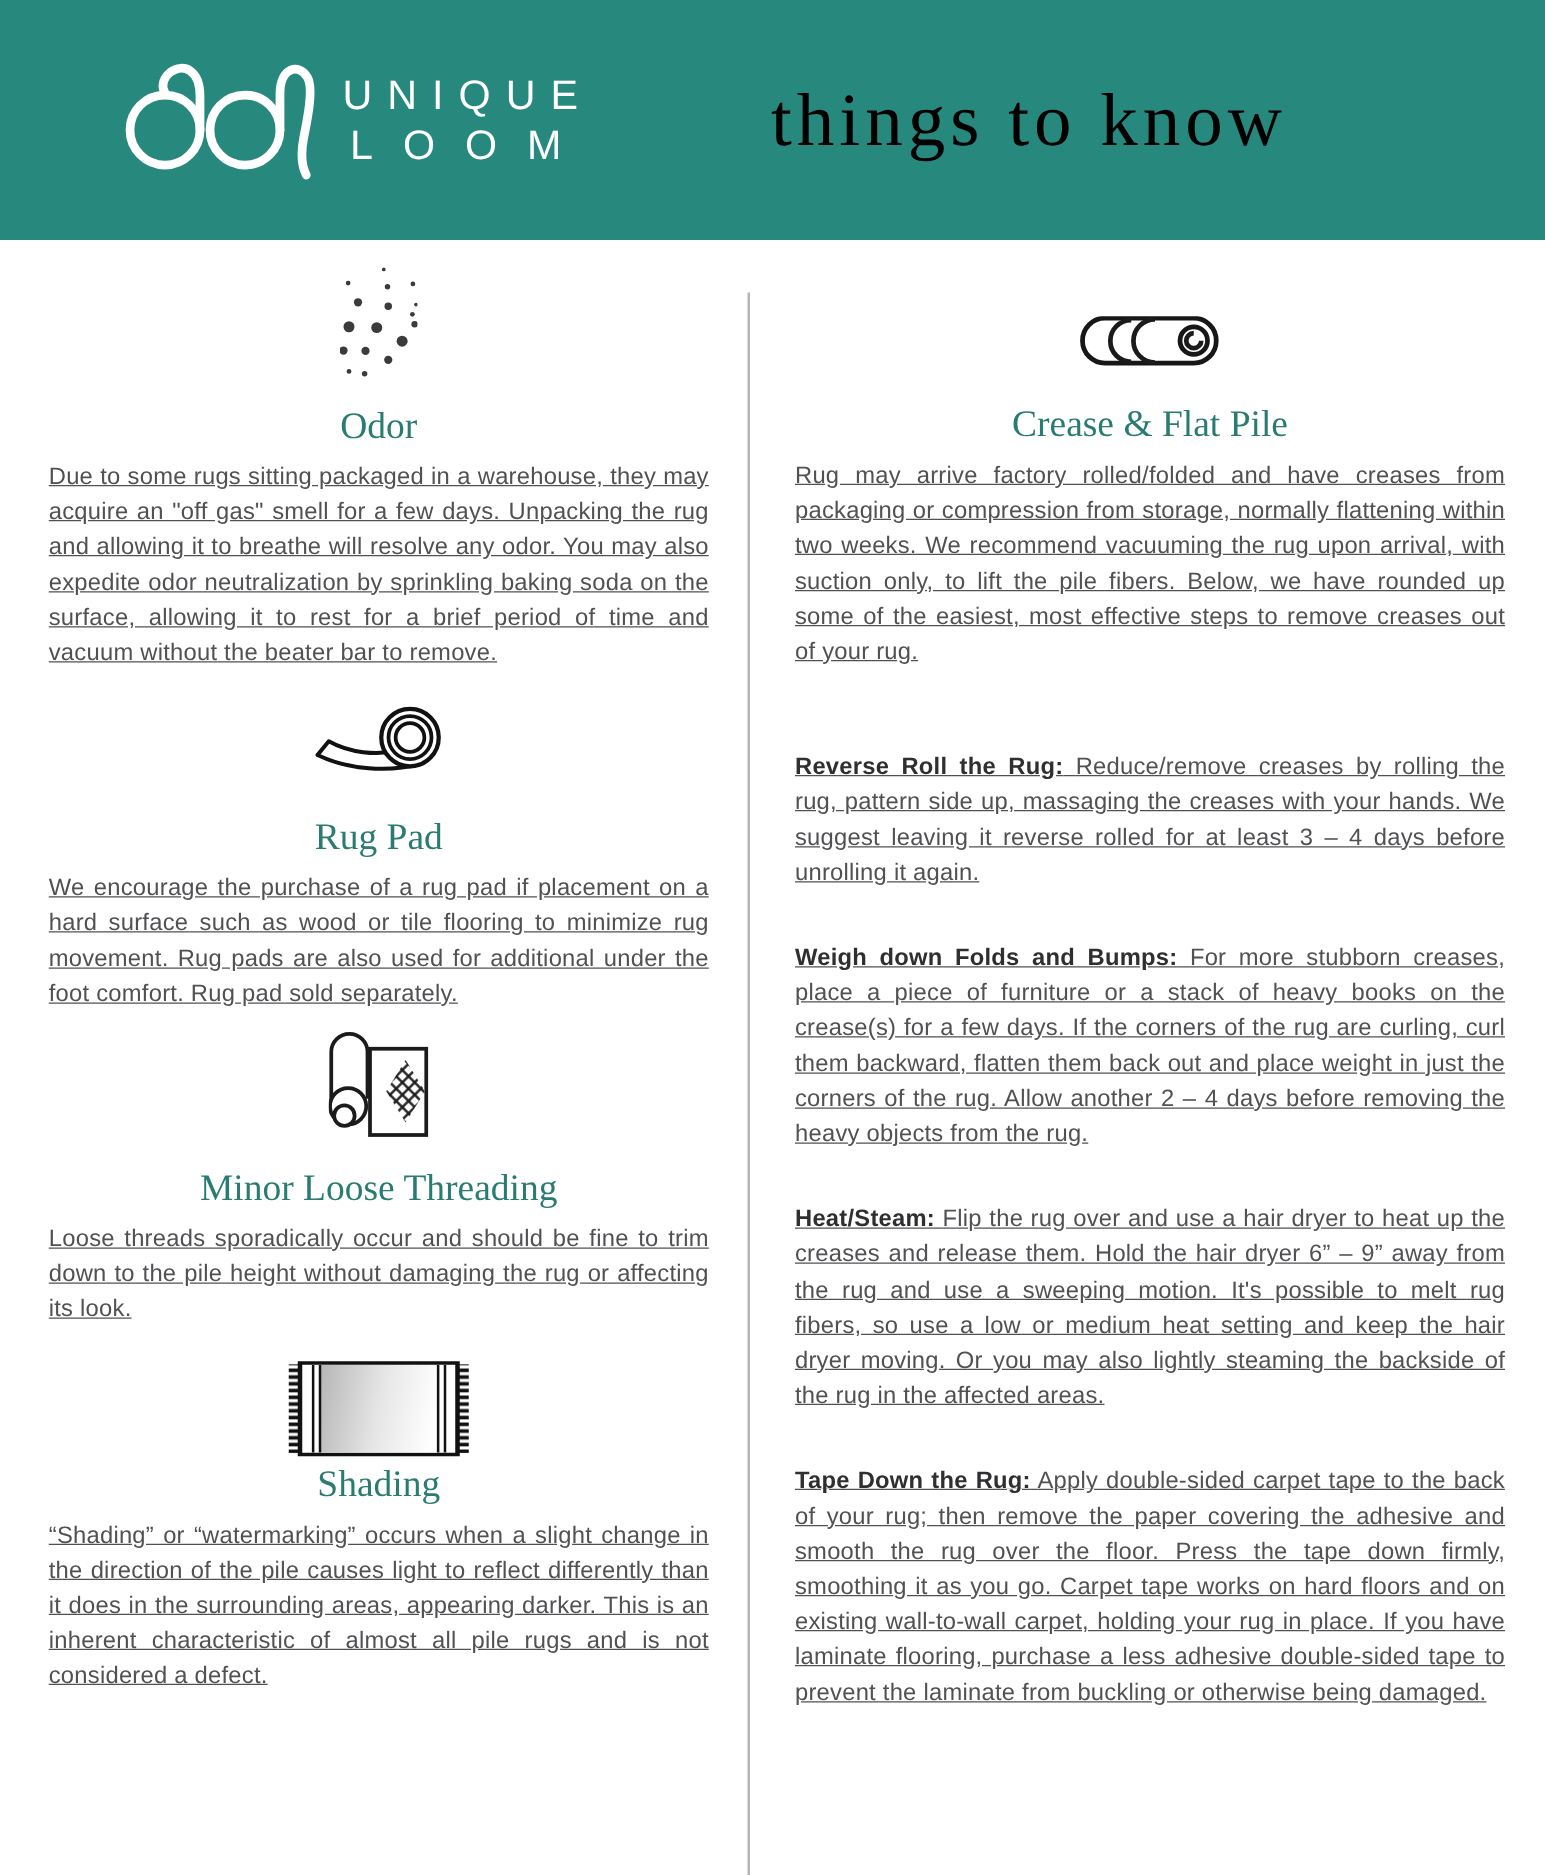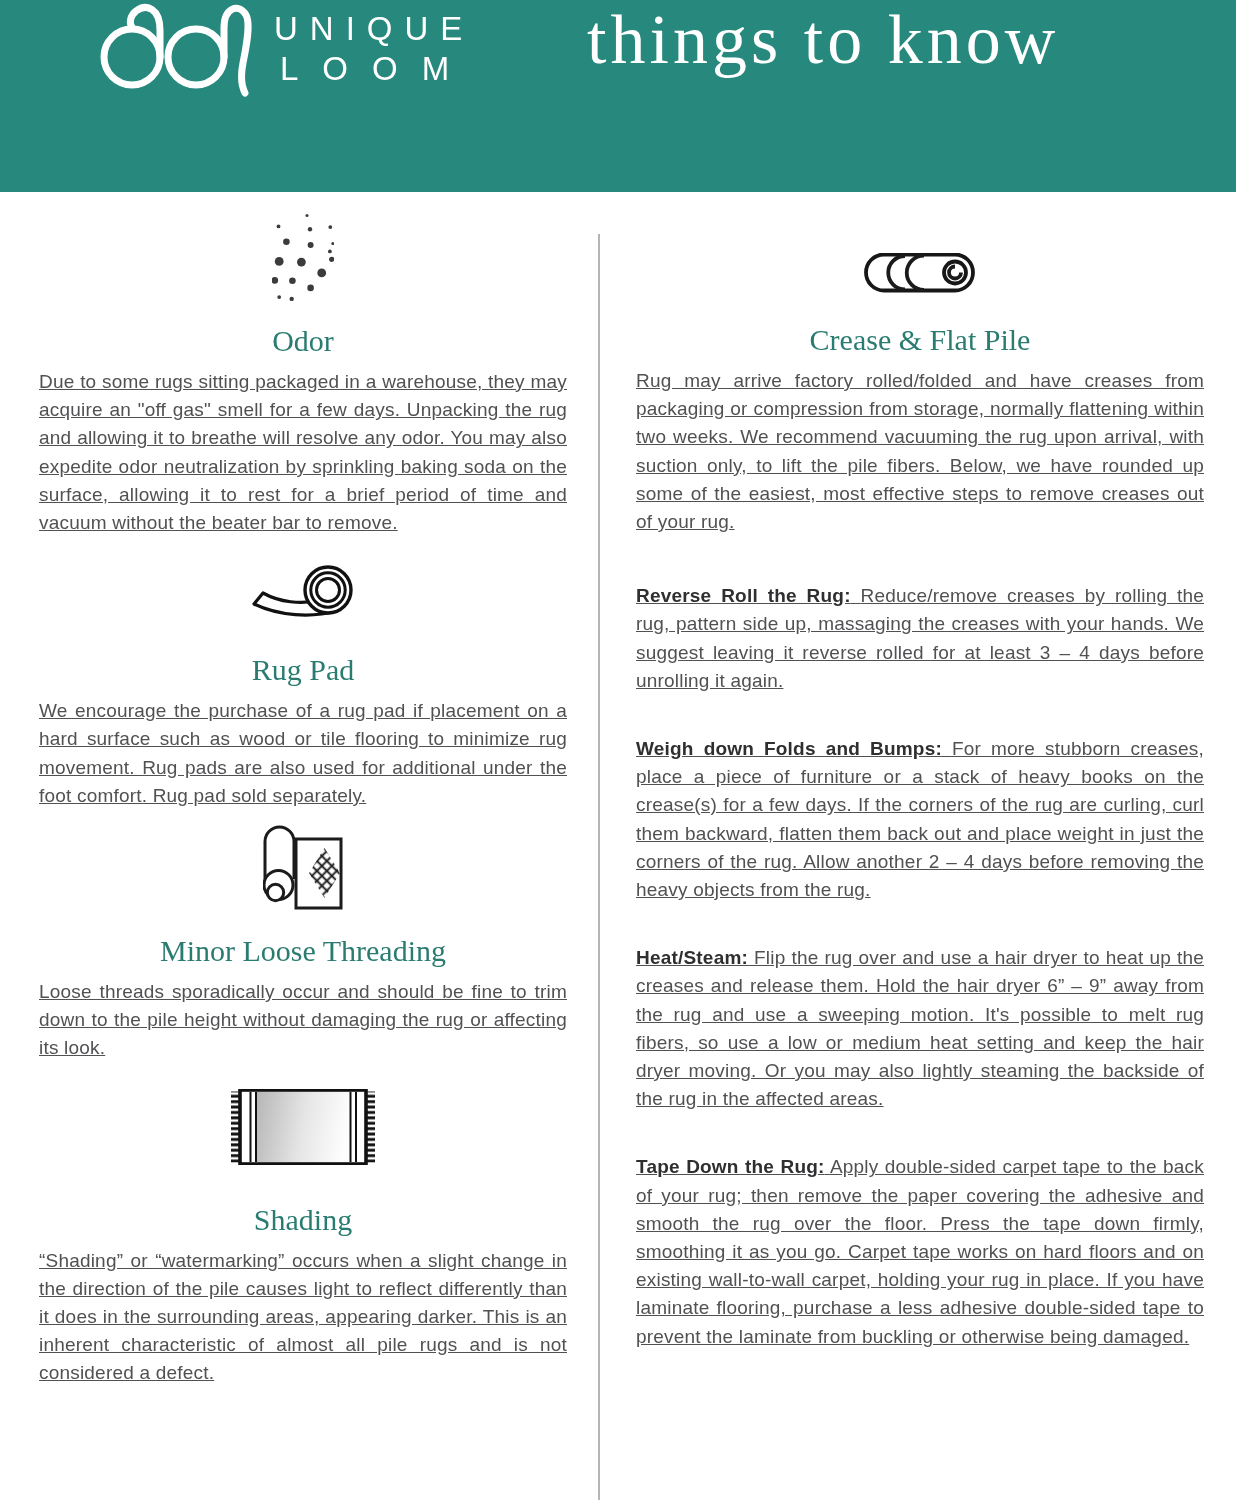--- a/index.html
+++ b/index.html
@@ -3,31 +3,31 @@
 <meta charset="utf-8">
 <style>
   html,body{margin:0;padding:0;}
   body{
     width:1236px;height:1500px;background:#ffffff;overflow:hidden;
     font-family:"Liberation Sans", sans-serif;
     -webkit-font-smoothing:antialiased;
   }
   
   .banner{
-    height:192px;background:#27897d;display:flex;align-items:flex-start;
+    height:192px;background:#27897d;display:flex;align-items:center;
   }
   .logo-group{display:flex;align-items:center;margin-left:100px;}
   .logo-mark{display:block;}
   .wordmark{color:#ffffff;margin-left:22px;line-height:40px;}
   .wordmark .l1{font-size:33px;letter-spacing:12px;}
   .wordmark .l2{font-size:33px;letter-spacing:24px;text-indent:6px;}
   .banner-title{
-    flex:1;text-align:center;color:#ffffff;
+    flex:1;text-align:center;color:#000000;
     font-family:"Liberation Serif", serif;font-weight:400;
-    font-size:70px;letter-spacing:4px;padding-right:64px;white-space:nowrap;
+    font-size:60px;letter-spacing:4px;padding-right:64px;white-space:nowrap;
   }
   
   .content{position:relative;display:grid;grid-template-columns:598px 638px;}
   .col-divider{
     position:absolute;left:598px;top:42px;bottom:-1310px;
     width:2px;height:1266px;background:#b5b5b5;
   }
   .col{box-sizing:border-box;}
   .col-left{padding:20px 31px 0 39px;}
   .col-right{padding:0 32px 0 38px;}
@@ -42,26 +42,26 @@
   }
   .body-text b{color:#2f2f31;font-weight:700;}
   
   .sec-odor .icon-wrap{padding-top:0;}
   .sec-odor .sec-heading{margin-top:16px;}
   .sec-threading{margin-top:15px;}
   .sec-threading .sec-heading{margin-top:18px;}
   .sec-rugpad{margin-top:28px;}
   .sec-rugpad .sec-heading{margin-top:30px;}
   .sec-shading{margin-top:26px;}
-  .sec-shading .sec-heading{margin-top:32px;}
+  .sec-shading .sec-heading{}
   
   .sec-crease .icon-wrap{margin-top:61px;}
   .sec-crease .sec-heading{margin-top:24px;}
   .tip{margin-top:40px;}
-  .tip.first{margin-top:46px;}
+  .tip.first{margin-top:64px;}
   svg .ln{stroke:#1b1b1b;fill:none;}
 </style>
 </head>
 <body>
 
 <header class="banner">
   <div class="logo-group">
     <svg class="logo-mark" width="152" height="98" viewBox="0 0 152 98">
       <g fill="none" stroke="#ffffff" stroke-width="7" stroke-linecap="round">
         <circle cx="32" cy="57" r="28"></circle>

